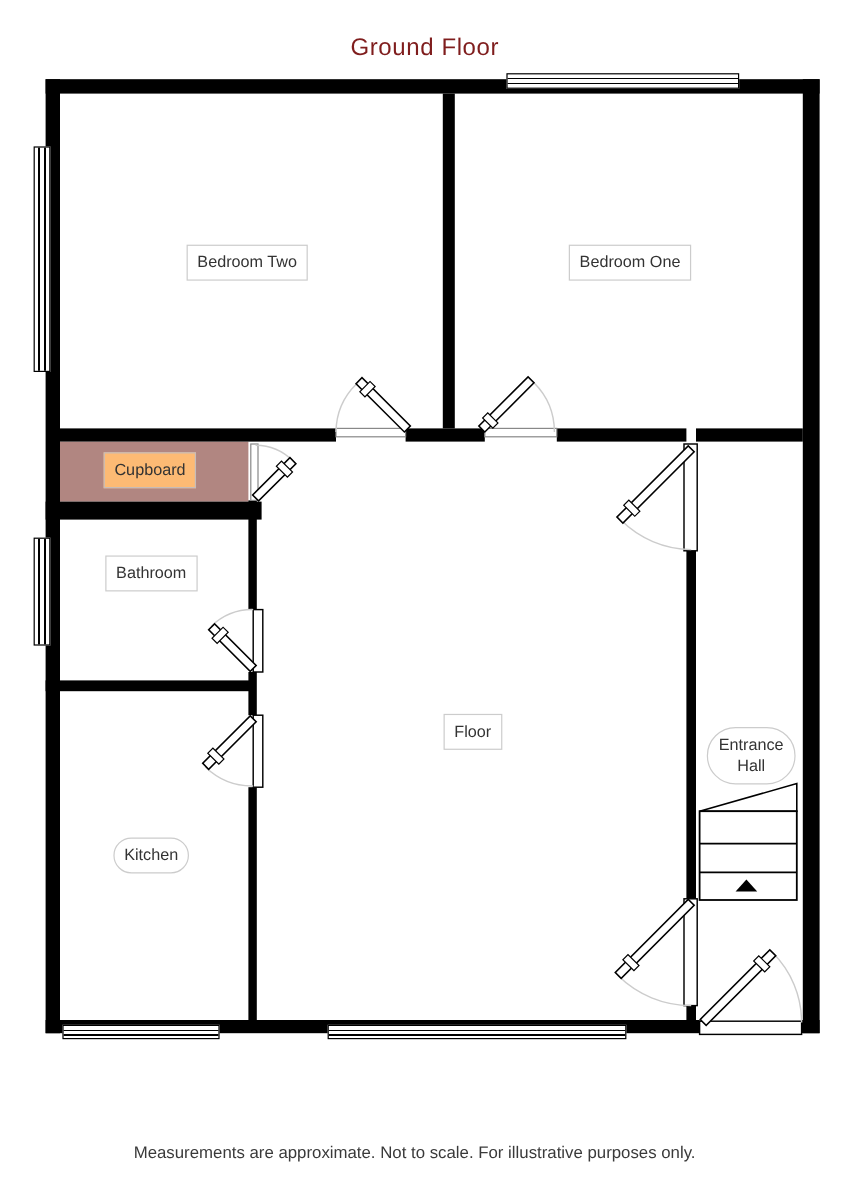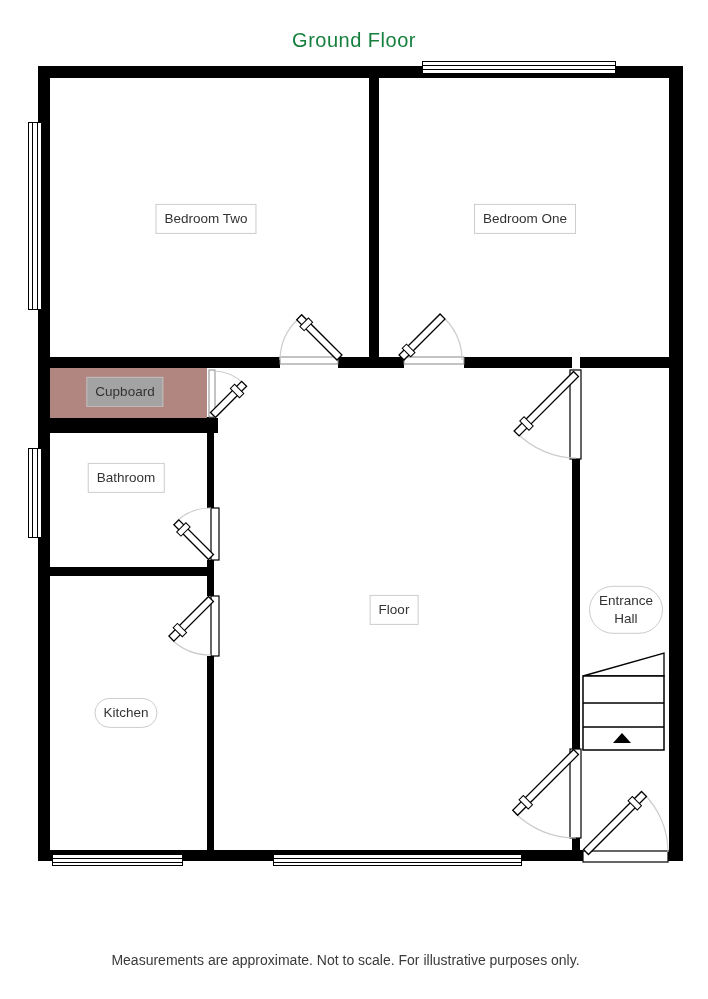--- a/index.html
+++ b/index.html
@@ -2,38 +2,38 @@
 <html><head>
 <meta charset="utf-8">
 <style>
   html,body{margin:0;padding:0;background:#fff;}
   #canvas{
     position:relative;width:708px;height:999px;background:#fff;overflow:hidden;
     font-family:"Liberation Sans",sans-serif;
   }
   #title{
     position:absolute;top:29px;left:0;width:708px;text-align:center;
-    font-size:20px;color:#15803d;letter-spacing:0.5px;
+    font-size:20px;color:#7f1d1d;letter-spacing:0.5px;
   }
   .wall{position:absolute;background:#000;}
   .fill-cupboard{position:absolute;background:#b18681;}
   .window{position:absolute;background-color:#fff;border:1px solid #000;box-sizing:border-box;}
   .window.vert{
     background-image:linear-gradient(to right,transparent 3px,#000 3px,#000 4px,transparent 4px,transparent 8px,#000 8px,#000 9px,transparent 9px);
   }
   .window.horiz{
     background-image:linear-gradient(to bottom,transparent 3px,#000 3px,#000 4px,transparent 4px,transparent 7px,#000 7px,#000 8px,transparent 8px);
   }
   #door-layer{position:absolute;left:0;top:0;pointer-events:none;}
   .room-label{
     position:absolute;transform:translate(-50%,-50%);
     background:#fff;border:1px solid #ccc;color:#333;
     font-size:13.5px;padding:5px 8px;white-space:nowrap;text-align:center;line-height:1.35;
   }
-  .room-label.cupboard{background:#a3a3a3;border-color:#c5bcbc;}
+  .room-label.cupboard{background:#fdba74;border-color:#c5bcbc;}
   .room-label.entrance{white-space:normal;width:56px;}
   #disclaimer{
     position:absolute;top:952px;left:0;width:691px;text-align:center;
     font-size:14px;color:#3a3a3a;
   }
 </style>
 </head>
 <body>
 
 <div id="canvas">
@@ -152,18 +152,18 @@
       <line x1="583" y1="727" x2="664" y2="727" stroke="#000" stroke-width="1.3"></line>
       <polygon points="622,733 613,743 631,743" fill="#000"></polygon>
     </g>
   </svg>
 
   <div class="room-label" style="left:206px;top:219px;">Bedroom Two</div>
   <div class="room-label" style="left:525px;top:219px;">Bedroom One</div>
   <div class="room-label cupboard" style="left:125px;top:392px;">Cupboard</div>
   <div class="room-label" style="left:126px;top:478px;">Bathroom</div>
   <div class="room-label" style="left:394px;top:610px;">Floor</div>
-  <div class="room-label entrance" style="left:626px;top:610px;border-radius:24px;">Entrance Hall</div>
+  <div class="room-label entrance" style="left:626px;top:630px;border-radius:24px;">Entrance Hall</div>
   <div class="room-label" style="left:126px;top:713px;border-radius:15px;">Kitchen</div>
 
   <div id="disclaimer">Measurements are approximate. Not to scale. For illustrative purposes only.</div>
 
 </div>
 
 </body></html>

